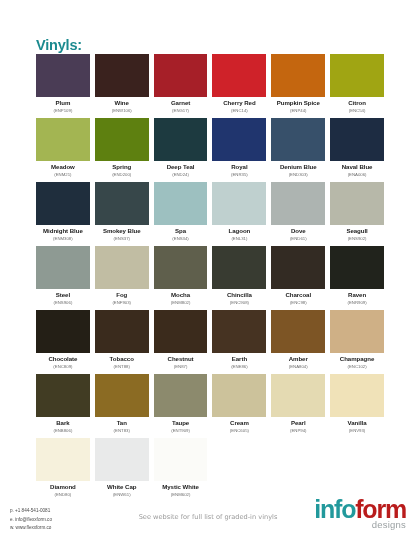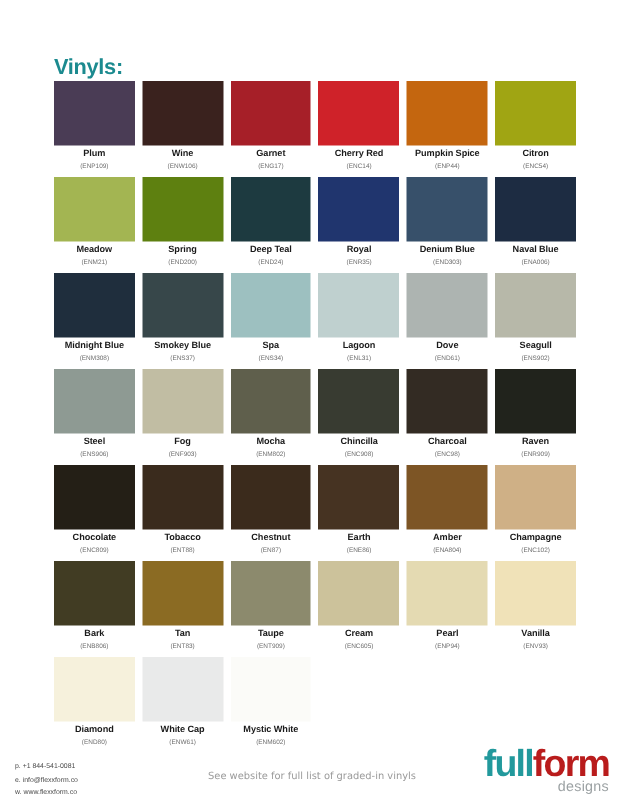--- a/index.html
+++ b/index.html
@@ -406,18 +406,18 @@
 
     <div class="contact">
       <div>p. +1 844-541-0081</div>
       <div>e. info@flexxform.co</div>
       <div>w. www.flexxform.co</div>
     </div>
 
     <div class="note">See website for full list of graded-in vinyls</div>
 
     <div class="logo">
-      <div class="logo-main"><span class="logo-flexx">full</span><span class="logo-form">form</span></div>
+      <div class="logo-main"><span class="logo-flexx">info</span><span class="logo-form">form</span></div>
       <div class="logo-sub">designs</div>
     </div>
 
   </div>
 </div>
 
 </body></html>

